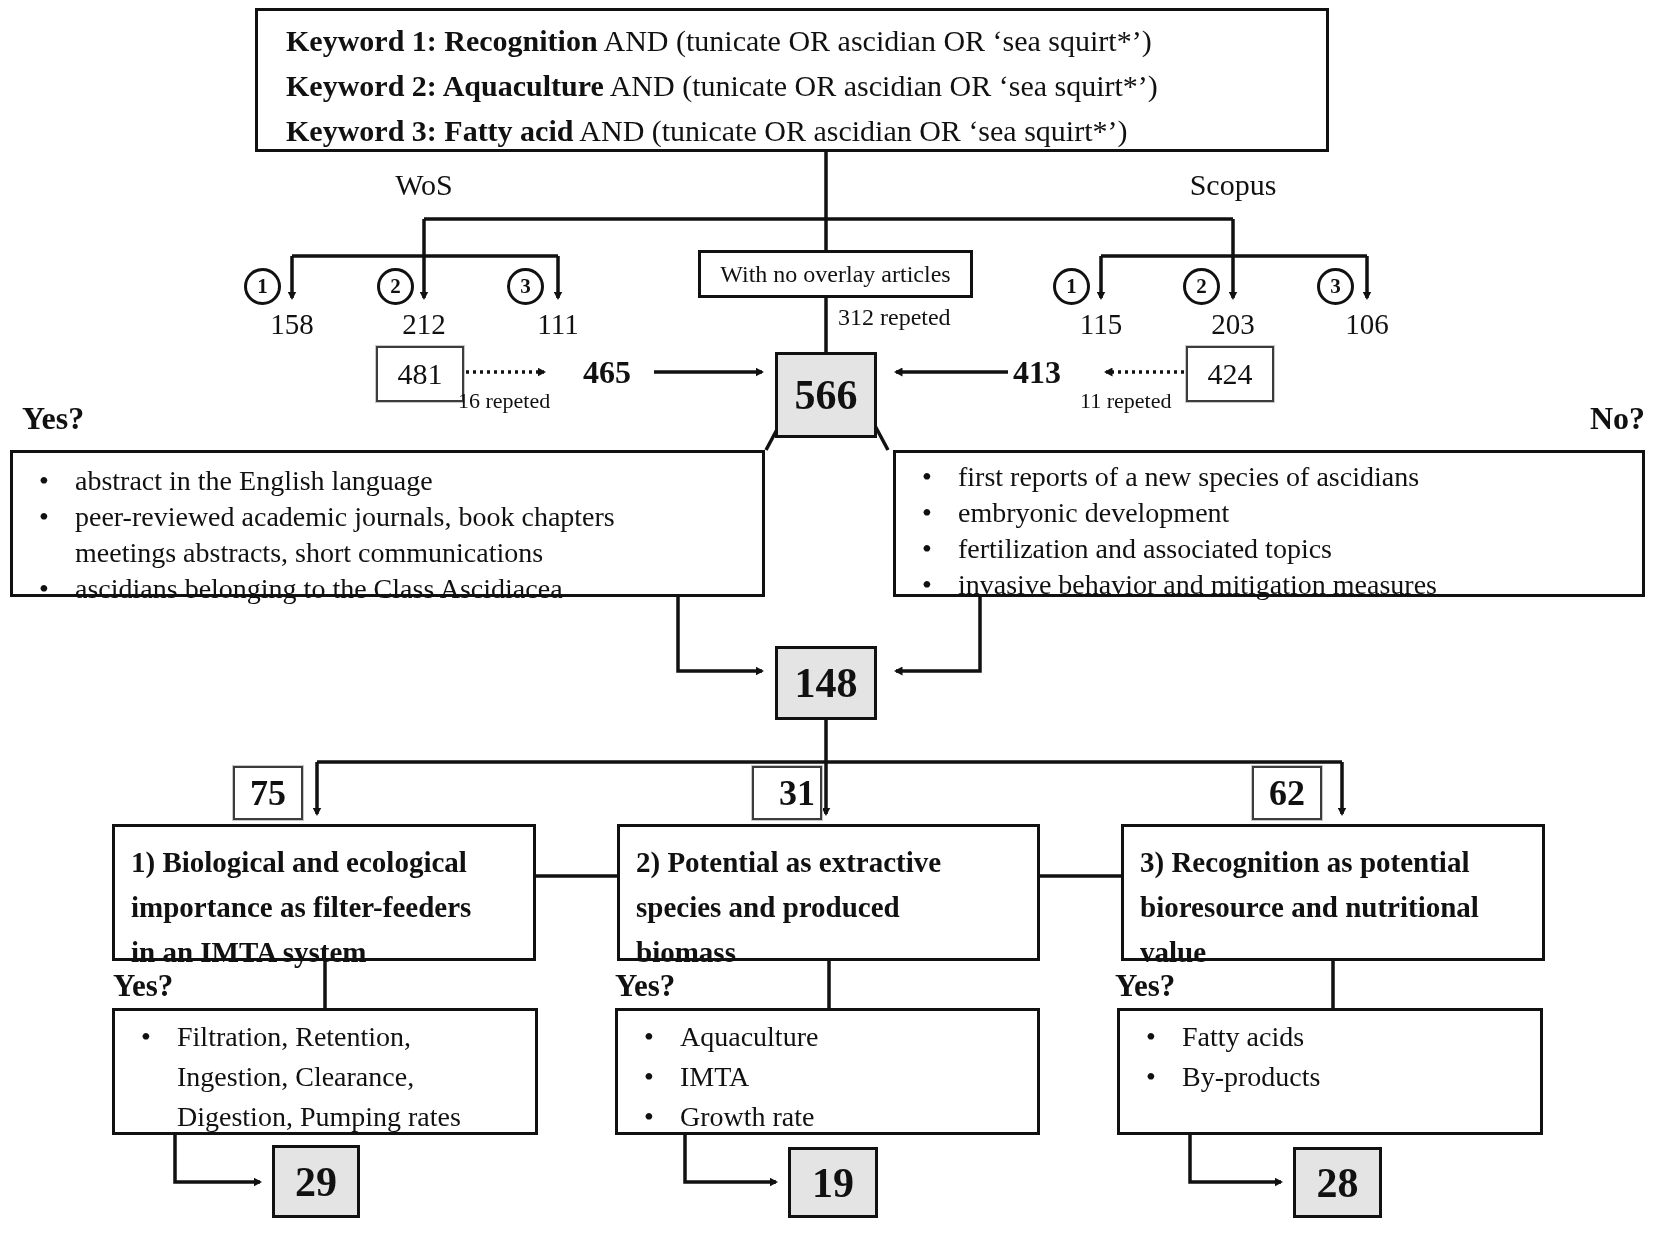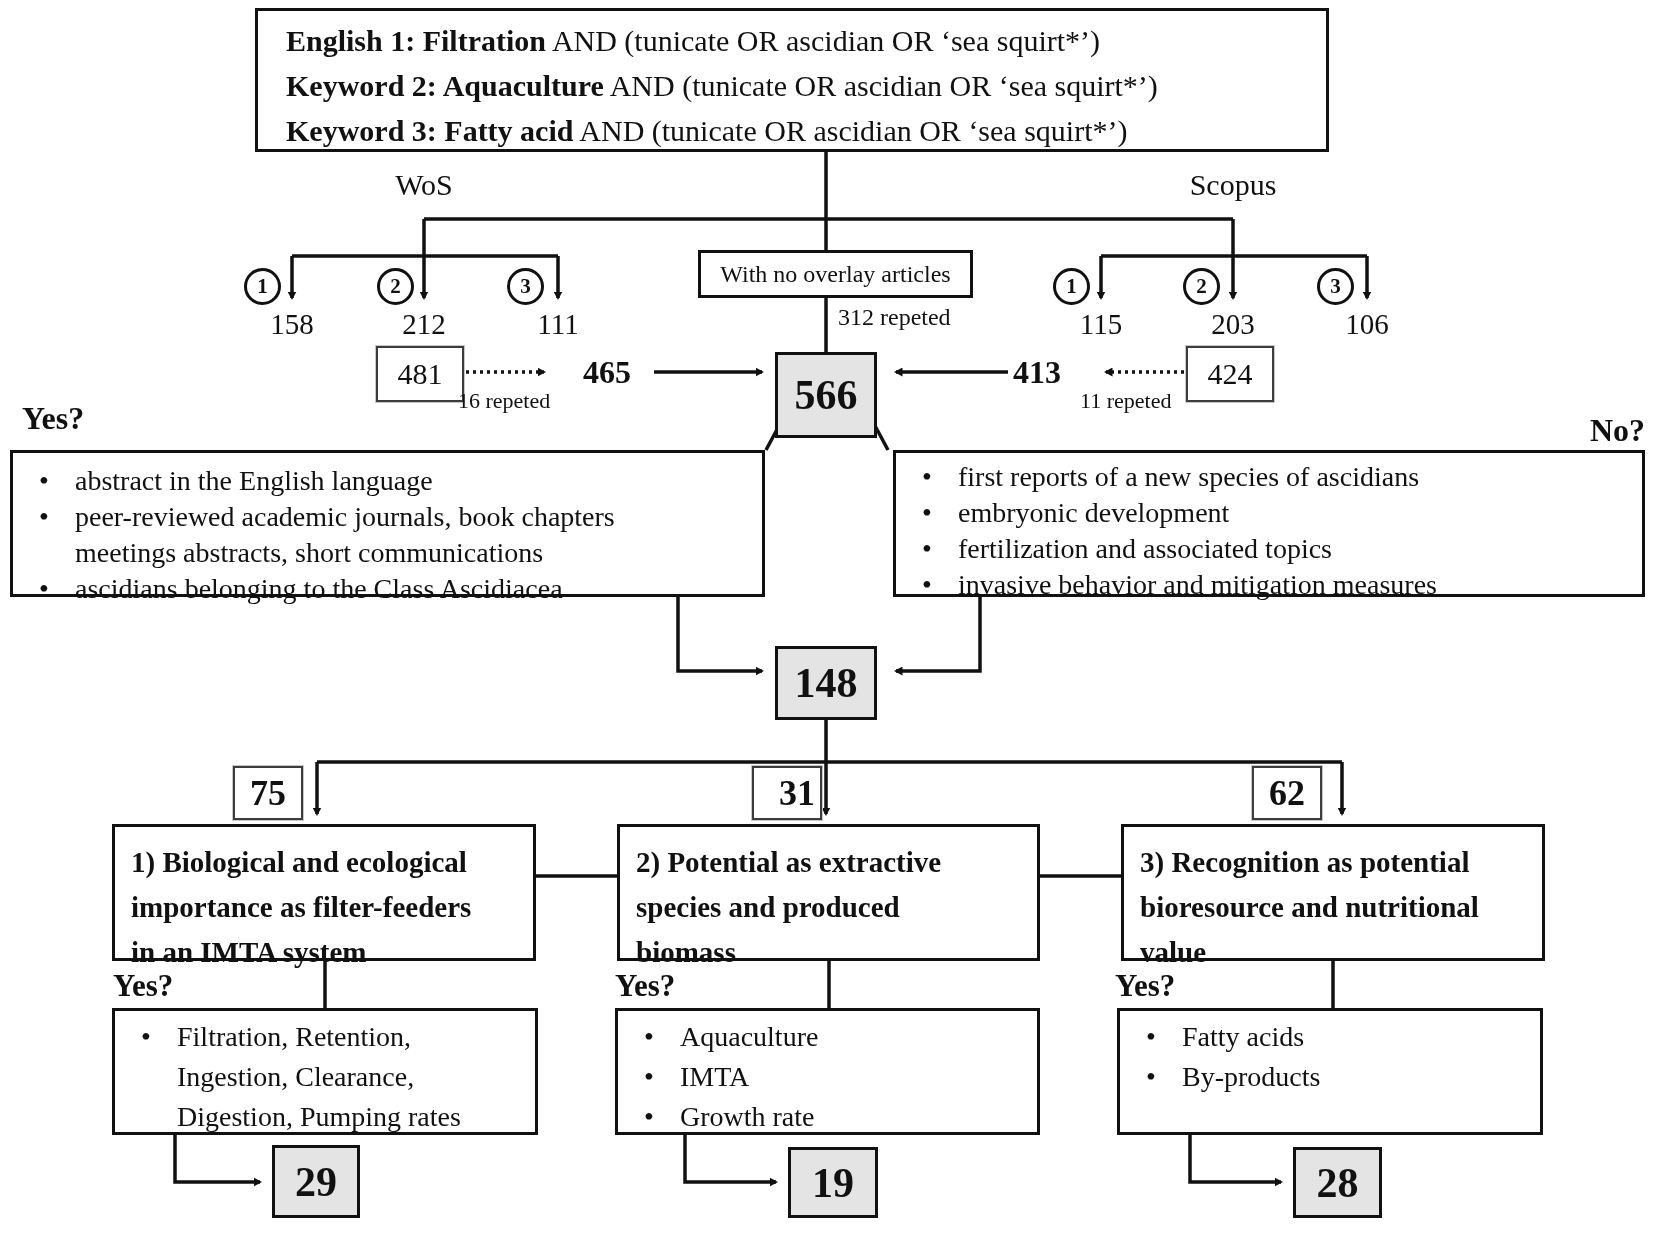--- a/index.html
+++ b/index.html
@@ -89,21 +89,21 @@
       <line x1="829" y1="961" x2="829" y2="1008"></line>
       <line x1="1333" y1="961" x2="1333" y2="1008"></line>
 
       <polyline points="175,1135 175,1182 260,1182" marker-end="url(#ah)"></polyline>
       <polyline points="685,1135 685,1182 776,1182" marker-end="url(#ah)"></polyline>
       <polyline points="1190,1135 1190,1182 1281,1182" marker-end="url(#ah)"></polyline>
     </g>
   </svg>
 
   <div class="abs box" style="left:255px;top:8px;width:1074px;height:144px;padding:7px 0 0 28px;">
-    <div class="kw-line"><b>English 1: Filtration</b><span> AND (tunicate OR ascidian OR ‘sea squirt*’)</span></div>
+    <div class="kw-line"><b>Keyword 1: Recognition</b><span> AND (tunicate OR ascidian OR ‘sea squirt*’)</span></div>
     <div class="kw-line"><b>Keyword 2: Aquaculture</b><span> AND (tunicate OR ascidian OR ‘sea squirt*’)</span></div>
     <div class="kw-line"><b>Keyword 3: Fatty acid</b><span> AND (tunicate OR ascidian OR ‘sea squirt*’)</span></div>
   </div>
 
   <div class="abs dbname" style="left:364px;top:168px;width:120px;">WoS</div>
   <div class="abs dbname" style="left:1158px;top:168px;width:150px;">Scopus</div>
 
   <div class="abs circle" style="left:244px;top:268px;">
       <span>1</span>
     </div>
@@ -138,21 +138,21 @@
   <div class="abs boldlbl ctr" style="left:563px;top:350px;width:88px;height:44px;">465</div>
   <div class="abs small-note" style="left:458px;top:388px;width:115px;">16 repeted</div>
 
   <div class="abs thinbox ctr" style="left:1186px;top:346px;width:88px;height:56px;font-size:30px;">424</div>
   <div class="abs boldlbl ctr" style="left:993px;top:350px;width:88px;height:44px;">413</div>
   <div class="abs small-note" style="left:1080px;top:388px;width:115px;">11 repeted</div>
 
   <div class="abs shaded ctr num-lg" style="left:775px;top:352px;width:102px;height:86px;">566</div>
 
   <div class="abs boldlbl" style="left:22px;top:400px;">Yes?</div>
-  <div class="abs boldlbl" style="left:1552px;top:400px;width:93px;text-align:right;margin-top:12px;">No?</div>
+  <div class="abs boldlbl" style="left:1552px;top:400px;width:93px;text-align:right;">No?</div>
 
   <div class="abs box bullets" style="left:10px;top:450px;width:755px;height:147px;">
     <div class="brow">
         <span class="dot"></span>
         <span class="btext">abstract in the English language</span>
       </div>
     <div class="brow">
         <span class="dot"></span>
         <span class="btext">peer-reviewed academic journals, book chapters
 meetings abstracts, short communications</span>

